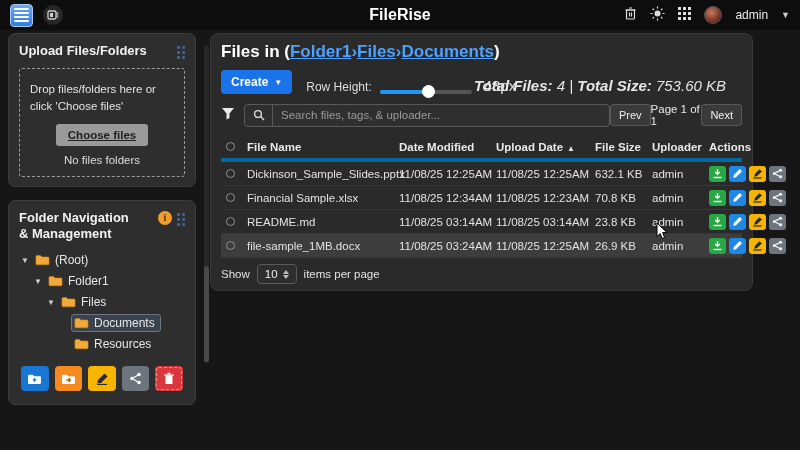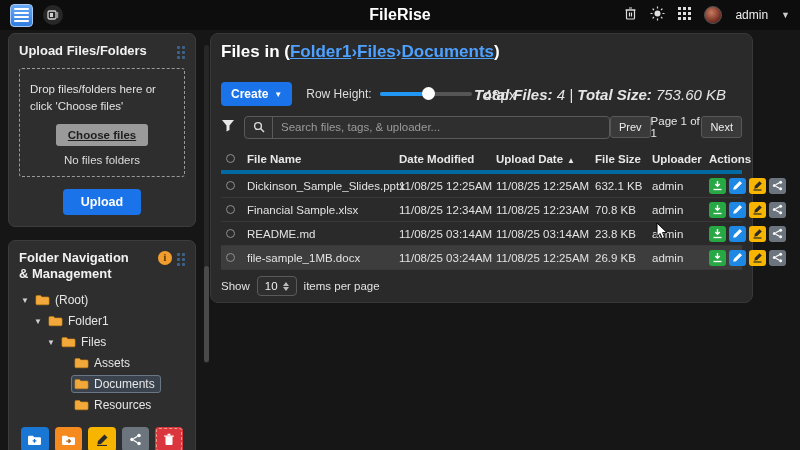--- a/index.html
+++ b/index.html
@@ -43,21 +43,21 @@
   .tree-actions { display:flex; gap:6px; margin:14px 2px 4px; }
   .ta-btn { width:29px; height:25px; border:none; border-radius:4px; display:flex; align-items:center; justify-content:center; }
   .ta-blue { background:#1976d2; } .ta-orange { background:#f58a1f; } .ta-yellow { background:#f7b500; } .ta-gray { background:#6c757d; } .ta-red { background:#d9363e; outline:1px dashed #e98; outline-offset:-2px; }
 
   
   .main { position:absolute; left:210px; top:33px; width:543px; background:#2a2a2a; border:1px solid #383838; border-radius:8px; padding:8px 10px 0; }
   .page-title { font-size:17px; font-weight:bold; color:#fff; }
   .page-title a { color:#4ea1ff; text-decoration:underline; }
   .crumb-sep { color:#4ea1ff; text-decoration:none; font-weight:bold; }
 
-  .controls { display:flex; align-items:center; margin-top:20px; height:24px; position:relative; }
+  .controls { display:flex; align-items:flex-end; margin-top:8px; height:24px; position:relative; }
   .create-btn { background:#1a73e8; color:#fff; border:none; border-radius:4px; font-size:12px; font-weight:bold; padding:5px 10px; font-family:inherit; display:flex; align-items:center; gap:6px; }
   .create-btn .cbt { font-size:8px; }
   .rh-label { font-size:12px; color:#ddd; margin-left:14px; }
   .slider { width:92px; height:4px; background:#555; border-radius:2px; margin-left:8px; position:relative; }
   .slider .fill { position:absolute; left:0; top:0; height:4px; width:48px; background:#2196f3; border-radius:2px; }
   .slider .thumb { position:absolute; left:42px; top:-5px; width:13px; height:13px; border-radius:50%; background:#fff; }
   .rh-value { font-size:15px; color:#e5e5e5; margin-left:12px; }
   .totals { position:absolute; right:16px; font-size:15px; color:#e6e6e6;font-style:italic; }
   .totals b { font-weight:bold; }
 
@@ -160,21 +160,20 @@
           <b></b>
           <b></b>
           <b></b>
         </div>
     </div>
     <div class="dropzone">
       <div class="dz-text">Drop files/folders here or click 'Choose files'</div>
       <button class="choose-btn">Choose files</button>
       <div class="no-files">No files folders</div>
     </div>
-    <button class="upload-btn">Upload</button>
   </div>
 
   <div class="card">
     <div class="card-head">
       <div class="card-title" style="width:120px">Folder Navigation &amp; Management</div>
       <div class="head-icons">
         <span class="info-badge">i</span>
         <div class="grip">
             <b></b>
             <b></b>
@@ -204,29 +203,20 @@
       <span class="tlabel">Folder1</span>
     </span>
   </div>
         <div class="tree-item" style="padding-left: 28px;">
     <span class="tree-caret">▼</span>
     <span class="node">
       <svg class="folder-ic" width="15" height="12" viewBox="0 0 16 12">
               <path d="M1 2.4A1.2 1.2 0 0 1 2.2 1.2h3.6L7.3 2.7h6.5A1.2 1.2 0 0 1 15 3.9v6A1.2 1.2 0 0 1 13.8 11.1H2.2A1.2 1.2 0 0 1 1 9.9z" fill="#f3a83b" stroke="#c9820f" stroke-width=".6"></path>
             </svg>
       <span class="tlabel">Files</span>
-    </span>
-  </div>
-        <div class="tree-item" style="padding-left: 41px;">
-    <span class="tree-caret" style="visibility: hidden;">▼</span>
-    <span class="node">
-      <svg class="folder-ic" width="15" height="12" viewBox="0 0 16 12">
-              <path d="M1 2.4A1.2 1.2 0 0 1 2.2 1.2h3.6L7.3 2.7h6.5A1.2 1.2 0 0 1 15 3.9v6A1.2 1.2 0 0 1 13.8 11.1H2.2A1.2 1.2 0 0 1 1 9.9z" fill="#f3a83b" stroke="#c9820f" stroke-width=".6"></path>
-            </svg>
-      <span class="tlabel">Assets</span>
     </span>
   </div>
         <div class="tree-item sel" style="padding-left: 41px;">
     <span class="tree-caret" style="visibility: hidden;">▼</span>
     <span class="node">
       <svg class="folder-ic" width="15" height="12" viewBox="0 0 16 12">
               <path d="M1 2.4A1.2 1.2 0 0 1 2.2 1.2h3.6L7.3 2.7h6.5A1.2 1.2 0 0 1 15 3.9v6A1.2 1.2 0 0 1 13.8 11.1H2.2A1.2 1.2 0 0 1 1 9.9z" fill="#f3a83b" stroke="#c9820f" stroke-width=".6"></path>
             </svg>
       <span class="tlabel">Documents</span>
     </span>

